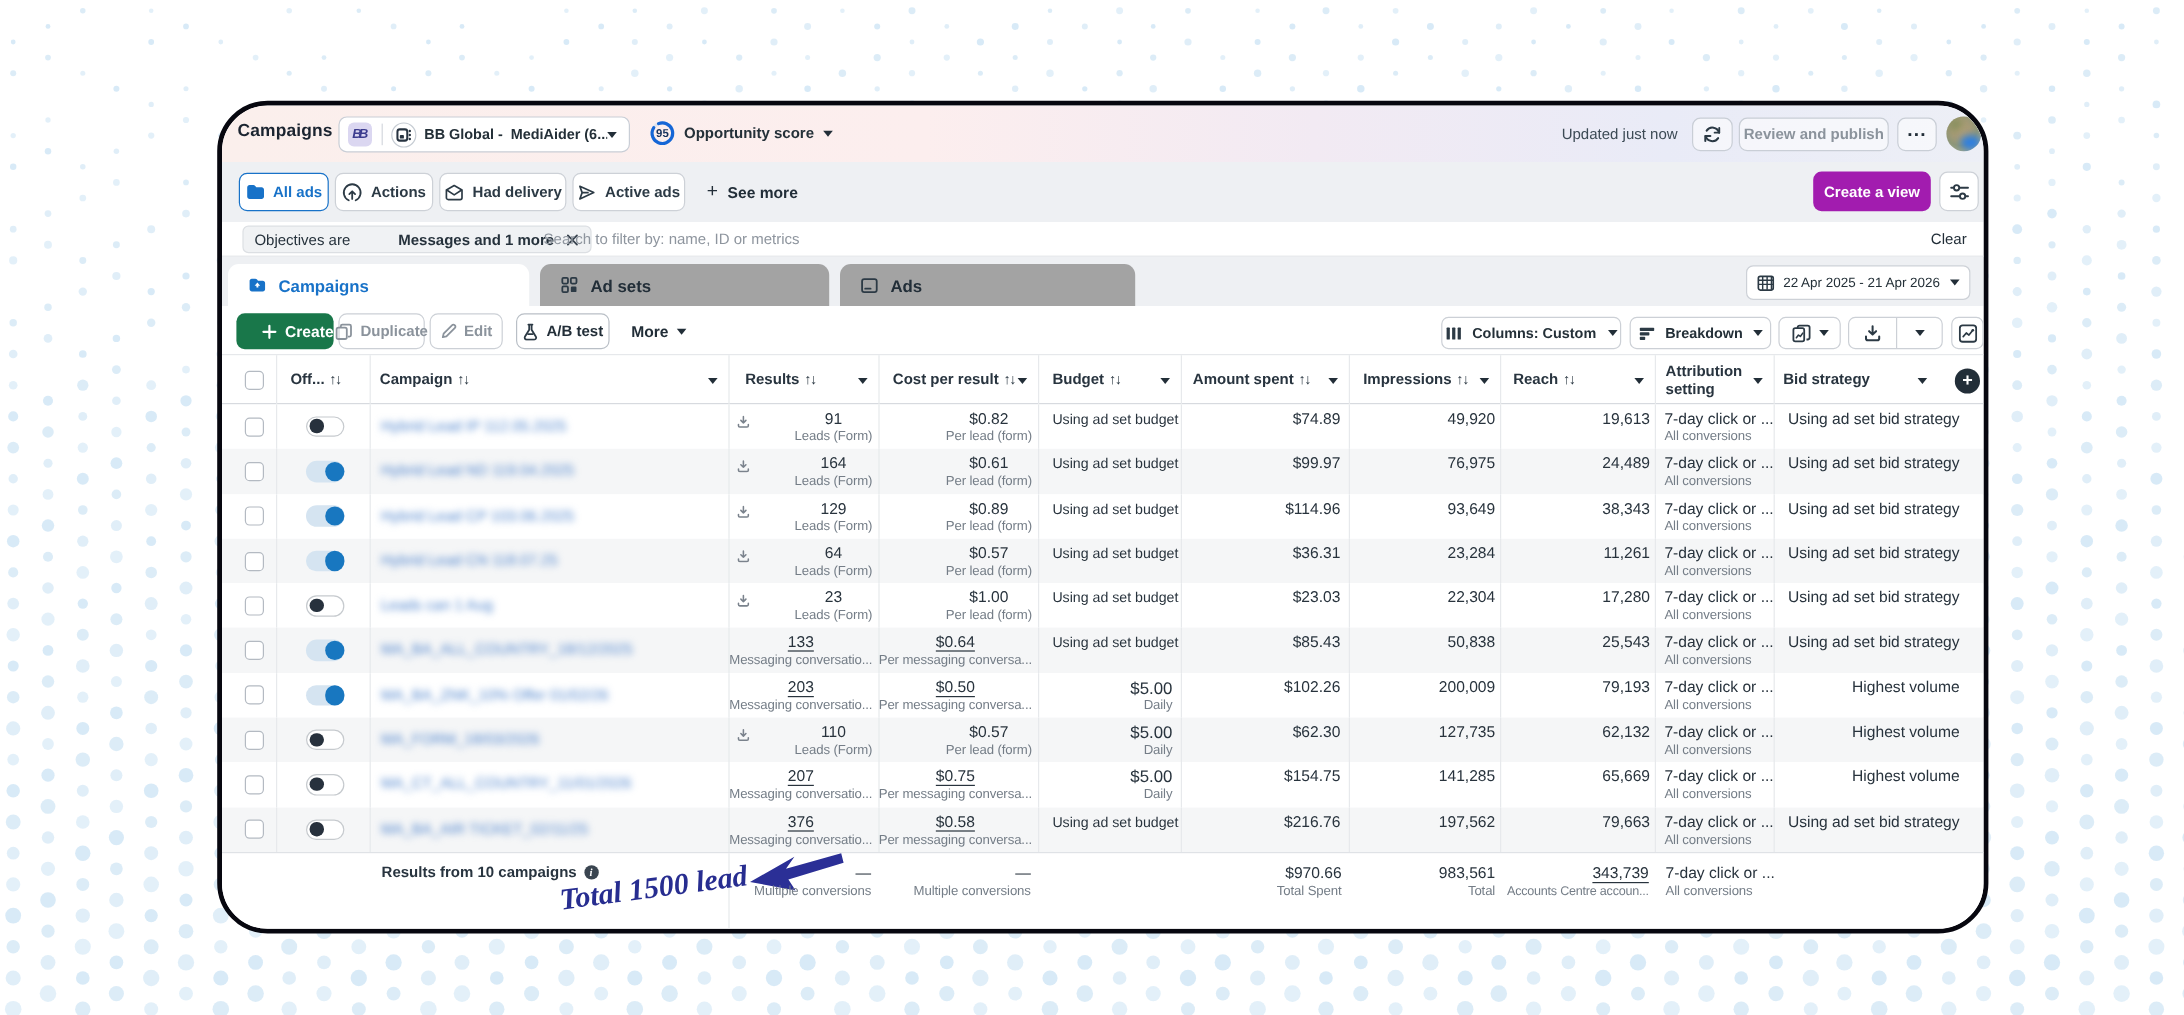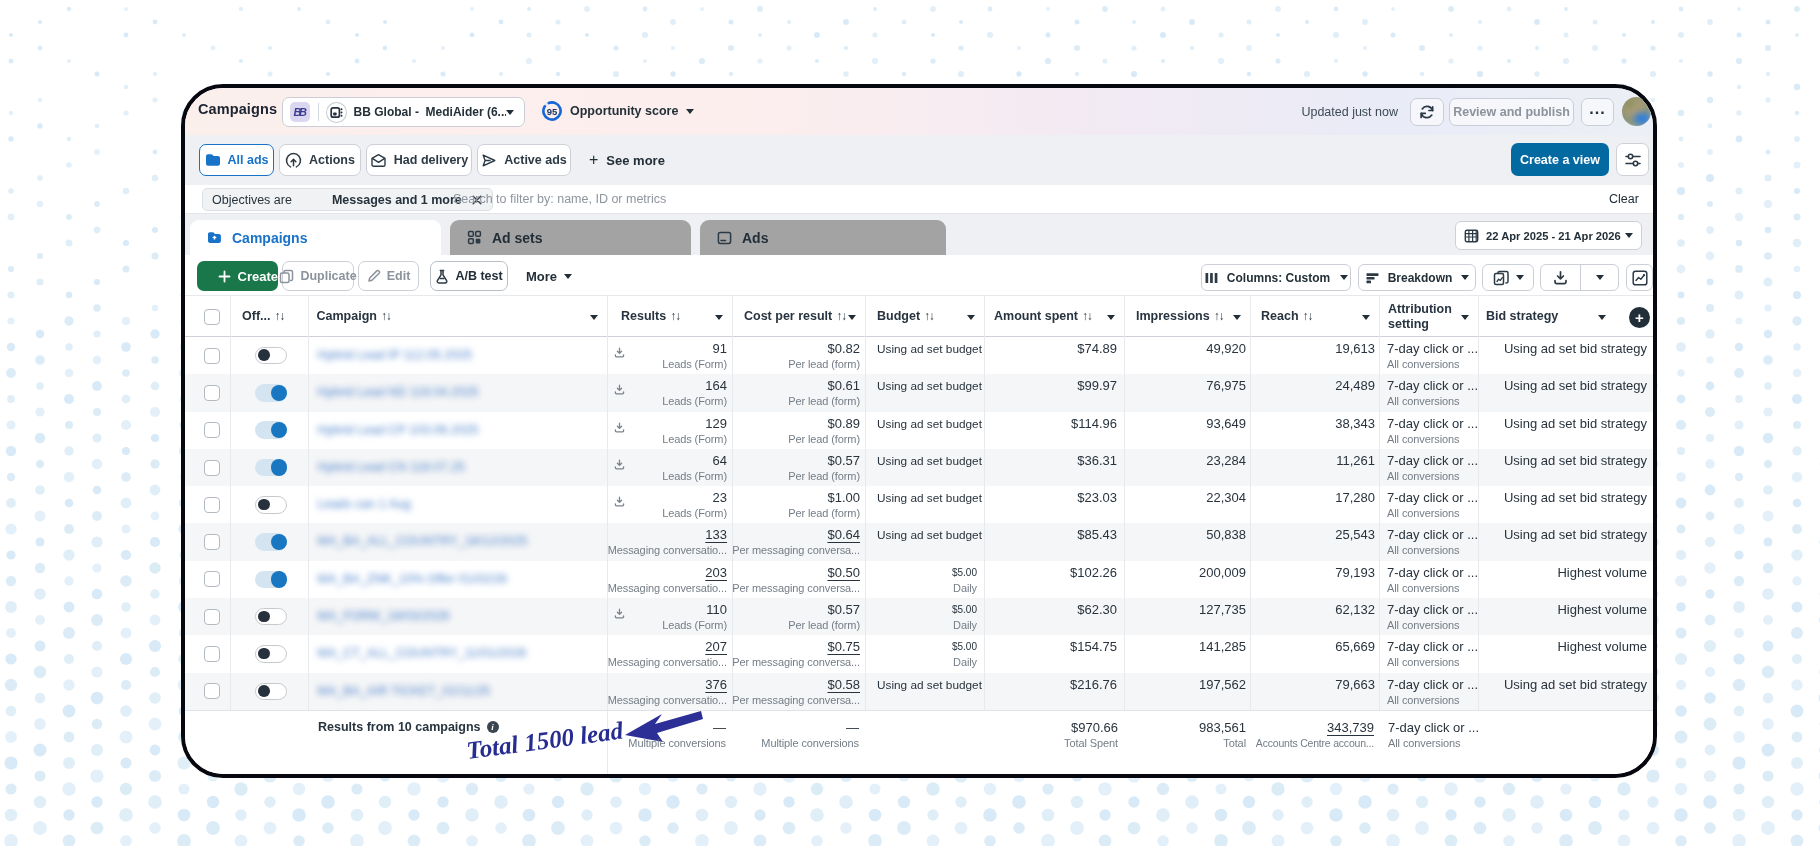--- a/index.html
+++ b/index.html
@@ -24,36 +24,36 @@
 .tbtn{position:absolute;top:10px;height:28px;border:1px solid #c9ced6;border-radius:7px;background:rgba(255,255,255,.55);display:flex;align-items:center;justify-content:center;}
 .avatar{position:absolute;left:1437px;top:9px;width:29px;height:29px;border-radius:50%;overflow:hidden;background:radial-gradient(circle at 40% 35%,#b9a27e 0%,#a79b78 30%,#8e9678 55%,#9aa48e 75%,#c7cdd4 100%);}
 .avatar i{position:absolute;left:12px;top:16px;width:16px;height:12px;background:#2e7fe0;border-radius:50% 40% 50% 60%;filter:blur(3px);display:block;}
 .avatar b{position:absolute;left:2px;top:2px;width:12px;height:10px;background:#7d8c56;border-radius:50%;filter:blur(4px);display:block;}
 
 .tabsrow{top:47px;height:50px;background:#eef0f3;}
 .fbtn{position:absolute;top:9px;height:32px;background:#fff;border:1px solid #cdd1d7;border-radius:7px;display:flex;align-items:center;justify-content:center;font-size:12.5px;font-weight:bold;color:#2c3a45;white-space:nowrap;}
 .fbtn svg{margin-right:7px;flex:none;}
 .fbtn.sel{border-color:#1872c8;color:#1872c8;}
 .seemore{position:absolute;left:404px;top:9px;height:32px;display:flex;align-items:center;font-size:13px;font-weight:bold;color:#222e38;}
-.createview{position:absolute;left:1326px;top:8px;width:98px;height:33px;background:#0369a1;border-radius:7px;color:#fff;font-size:12.5px;font-weight:bold;display:flex;align-items:center;justify-content:center;}
+.createview{position:absolute;left:1326px;top:8px;width:98px;height:33px;background:#a21caf;border-radius:7px;color:#fff;font-size:12.5px;font-weight:bold;display:flex;align-items:center;justify-content:center;}
 .filticon{position:absolute;left:1431px;top:8px;width:33px;height:33px;background:#fff;border:1px solid #cdd1d7;border-radius:7px;display:flex;align-items:center;justify-content:center;}
 
 .filterrow{top:97px;height:29px;background:#fff;border-bottom:1px solid #e3e5e9;}
 .chip{position:absolute;left:17px;top:3px;height:23px;background:#f0f2f4;border:1px solid #dcdfe3;border-radius:5px;display:flex;align-items:center;padding:0 9px;font-size:12.5px;color:#26323c;}
 .chip b{margin-left:4px;padding-left:36px;}
 .chip svg{margin-left:9px;}
 .searchtxt{position:absolute;left:268px;top:7px;font-size:12.5px;color:#8e959e;}
 .clear{position:absolute;left:1424px;top:7px;font-size:12.5px;color:#222e38;}
 
 .tabcards{top:126px;height:41px;background:#eef0f3;}
 .tabc{position:absolute;top:6px;height:35px;border-radius:9px 9px 0 0;display:flex;align-items:center;padding-left:17px;font-size:14px;font-weight:bold;}
 .tabc svg{margin-right:10px;}
 .tabc.sel{background:#fff;color:#1872c8;}
 .tabc.uns{background:#a3a3a3;color:#222e38;}
-.datebtn{position:absolute;left:1270px;top:7px;width:187px;height:29px;background:#fff;border:1px solid #cdd1d7;border-radius:6px;display:flex;align-items:center;padding:0 8px;font-size:11.2px;font-weight:bold;color:#243038;white-space:nowrap;}
+.datebtn{position:absolute;left:1270px;top:7px;width:187px;height:29px;background:#fff;border:1px solid #cdd1d7;border-radius:6px;display:flex;align-items:center;padding:0 8px;font-size:11.2px;font-weight:normal;color:#243038;white-space:nowrap;}
 .datebtn svg{margin-right:7px;}
 .datebtn .caret{margin-left:auto;}
 
 .toolbar{top:167px;height:40px;background:#fff;}
 .createbtn{position:absolute;left:12px;top:6px;width:81px;height:30px;background:#19774a;border-radius:7px;color:#fff;font-size:13px;font-weight:bold;display:flex;align-items:center;justify-content:flex-end;}
 .createbtn svg{margin-right:7px;}
 .obtn{position:absolute;top:6px;height:30px;background:#fff;border:1px solid #ccd0d6;border-radius:7px;display:flex;align-items:center;justify-content:center;font-size:12.5px;font-weight:bold;color:#8b939c;white-space:nowrap;}
 .obtn svg{margin-right:6px;flex:none;}
 .obtn.dark{color:#222e38;border-color:#b9bfc6;}
 .more{position:absolute;left:341px;top:6px;height:30px;display:flex;align-items:center;font-size:13px;font-weight:bold;color:#222e38;}
@@ -85,27 +85,27 @@
 .tg{position:absolute;left:24px;top:50%;margin-top:-8.8px;width:32px;height:17.5px;border-radius:10px;}
 .tg.off{background:#fff;border:1.5px solid #c6cace;}
 .tg.off i{position:absolute;left:2.2px;top:1.6px;width:11.6px;height:11.6px;border-radius:50%;background:#27313d;display:block;}
 .tg.on{background:#d5e4f1;}
 .tg.on i{position:absolute;right:0px;top:0.6px;width:16.4px;height:16.4px;border-radius:50%;background:#1877c0;display:block;}
 .blurname{position:absolute;left:9px;top:11px;font-size:12.5px;color:#4d83cc;filter:blur(3px);white-space:nowrap;}
 .vwrap{position:absolute;right:7px;top:4px;text-align:right;white-space:nowrap;}
 .val{font-size:13px;color:#28333d;line-height:16px;}
 .val u{text-underline-offset:2.5px;}
 .sub{font-size:11px;color:#747d87;line-height:14px;letter-spacing:-0.1px;}
-.td.c3 .vwrap,.td.c4 .vwrap{right:5px;}
+.td.c3 .vwrap,.td.c4 .vwrap{right:5px;text-align:center;}
 .td.c7 .vwrap,.td.c8 .vwrap{right:4px;}
 .td.c5.bl .vwrap{left:11px;right:auto;text-align:left;}
 .td.c5.bl .val{font-size:11.8px;}
-.td.c5.br .val{font-size:10px;}
+.td.c5.br .val{font-size:14px;}
 .td.c9 .vwrap{left:7px;right:auto;text-align:left;}
-.td.c10 .vwrap{right:6px;}
+.td.c10 .vwrap{right:20px;}
 .dlic{position:absolute;left:6px;top:7px;}
 
 .tfoot{top:622px;height:64px;background:#fff;border-top:1px solid #dfe2e6;}
 .fsep{position:absolute;left:422px;top:0;width:1px;height:100%;background:#e7e9ec;}
 .resfrom{position:absolute;left:133px;top:9px;font-size:12.5px;font-weight:bold;color:#28343f;display:flex;align-items:center;}
 .infoi{width:12px;height:12px;border-radius:50%;background:#3a4550;color:#fff;font-size:9px;font-weight:bold;display:inline-flex;align-items:center;justify-content:center;margin-left:6px;font-style:italic;font-family:"Liberation Serif",serif;}
 .total-lead{position:absolute;left:281px;top:15px;width:170px;font-family:"Liberation Serif",serif;font-style:italic;font-weight:bold;font-size:25px;color:#272d90;transform:rotate(-7.5deg);white-space:nowrap;letter-spacing:0px;}
 .fcol{position:absolute;top:8px;text-align:right;white-space:nowrap;}
 .fval{font-size:13px;color:#28333d;line-height:17px;}
 .fsub{font-size:11px;color:#747d87;line-height:14px;letter-spacing:-0.1px;}

